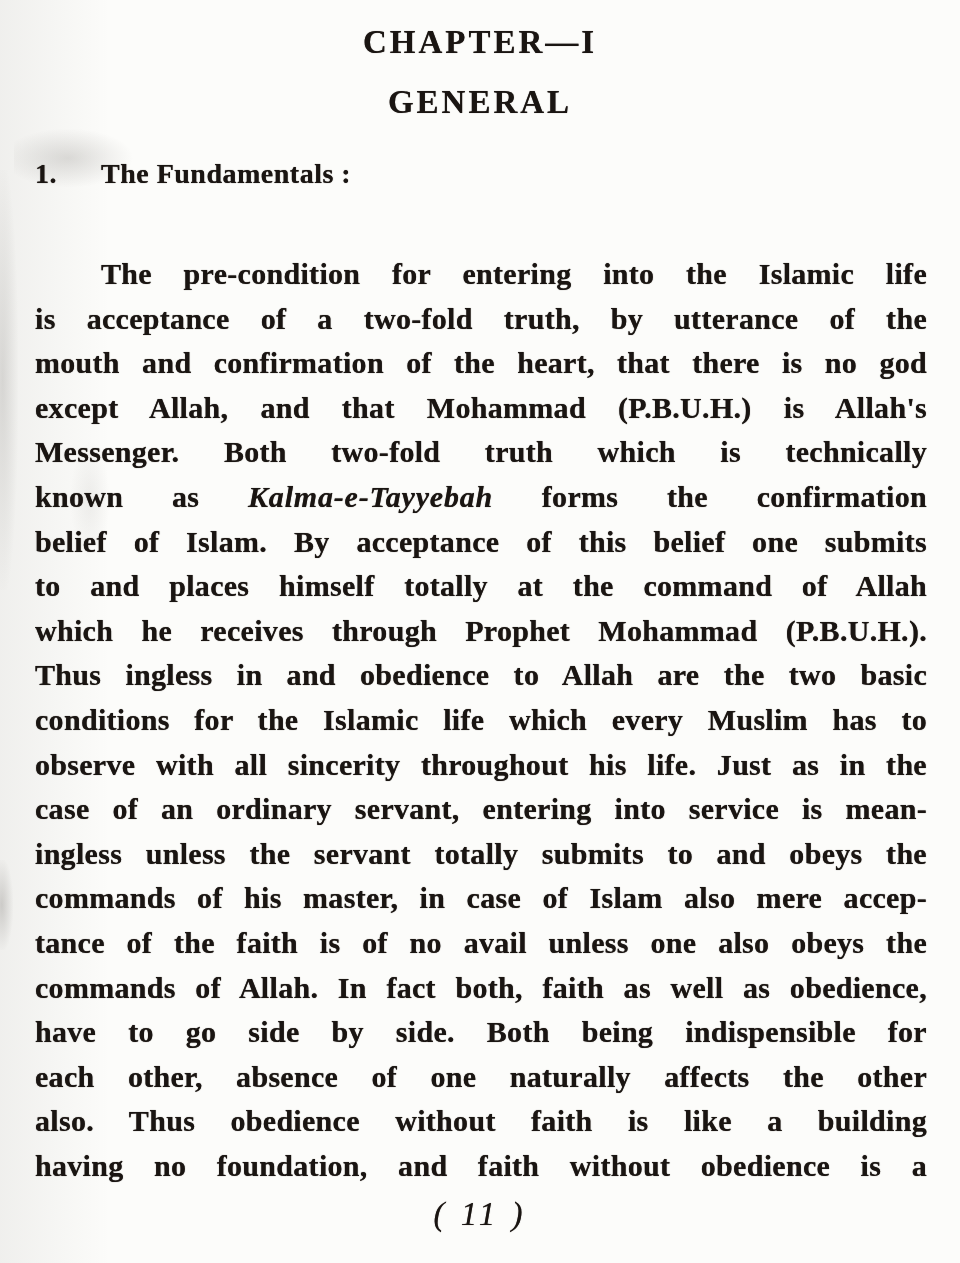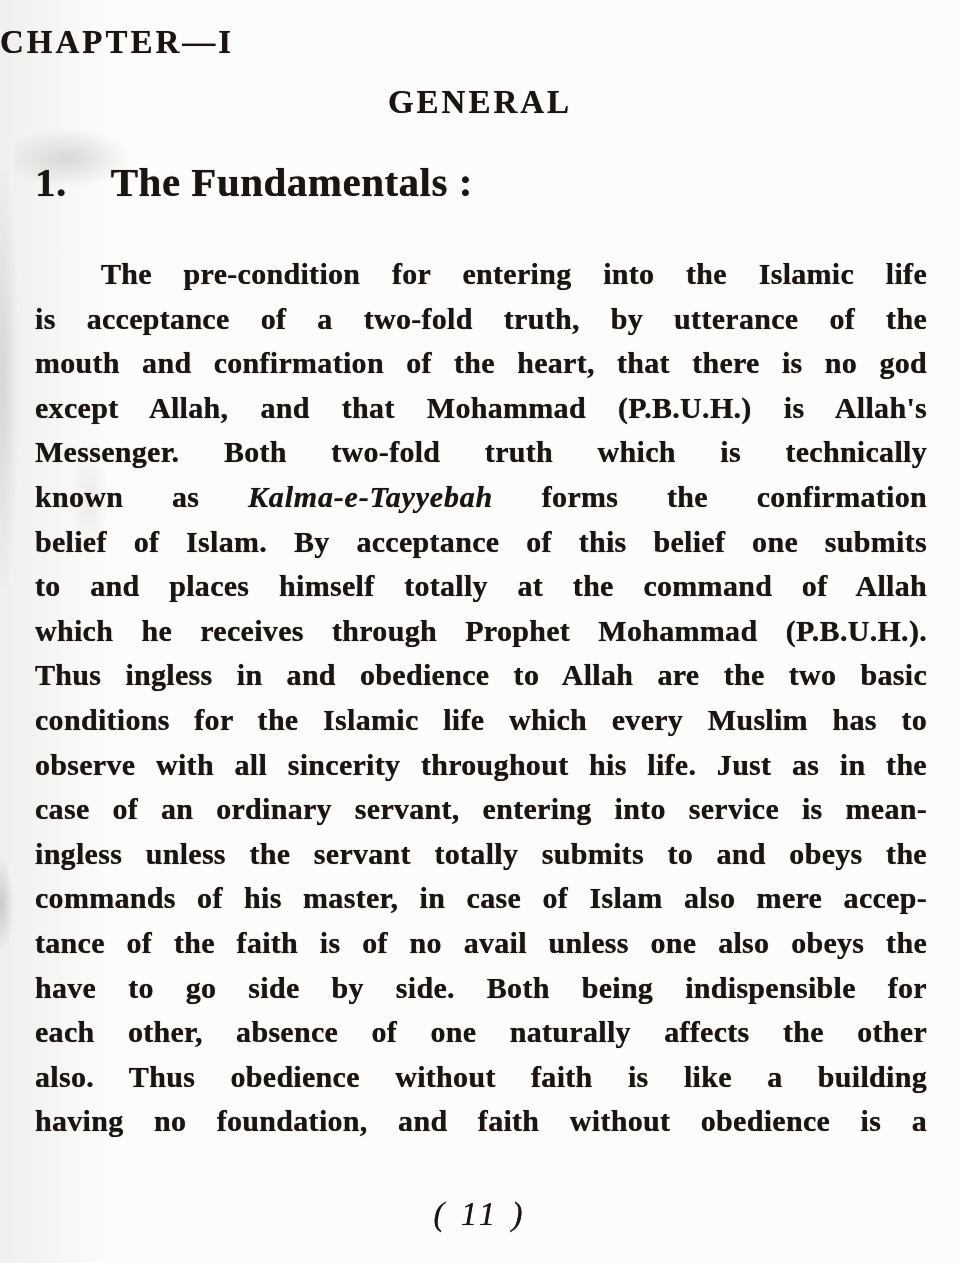--- a/index.html
+++ b/index.html
@@ -44,39 +44,40 @@
   }
   .smudge-d {
     left: 70px; top: 440px; width: 40px; height: 120px;
     background: radial-gradient(ellipse at 50% 50%, rgba(60,55,50,0.07), rgba(60,55,50,0) 70%);
   }
 
   .chapter-title {
     position: absolute;
     left: 0; right: 0; top: 24px;
     margin: 0;
+    text-align: center;
     font-size: 33px;
     font-weight: 700;
     letter-spacing: 3px;
     text-shadow: 0 0 0.7px rgba(25,18,12,0.8);
   }
   .chapter-subtitle {
     position: absolute;
     left: 0; right: 0; top: 84px;
     margin: 0;
     text-align: center;
     font-size: 33px;
     font-weight: 700;
     letter-spacing: 3px;
     text-shadow: 0 0 0.7px rgba(25,18,12,0.8);
   }
   .section-heading {
     position: absolute;
     left: 35px; top: 158px;
-    font-size: 41px;
+    font-size: 28px;
     font-weight: 700;
     letter-spacing: 0.5px;
     text-shadow: 0 0 0.8px rgba(25,18,12,0.9);
   }
   .section-heading .section-title {
     margin-left: 44px;
   }
 
   .paragraph {
     position: absolute;
@@ -142,20 +143,21 @@
       <div class="line"><span>belief of Islam. By acceptance of this belief one submits</span></div>
       <div class="line"><span>to and places himself totally at the command of Allah</span></div>
       <div class="line"><span>which he receives through Prophet Mohammad (P.B.U.H.).</span></div>
       <div class="line"><span>Thus ingless in and obedience to Allah are the two basic</span></div>
       <div class="line"><span>conditions for the Islamic life which every Muslim has to</span></div>
       <div class="line"><span>observe with all sincerity throughout his life. Just as in the</span></div>
       <div class="line"><span>case of an ordinary servant, entering into service is mean-</span></div>
       <div class="line"><span>ingless unless the servant totally submits to and obeys the</span></div>
       <div class="line"><span>commands of his master, in case of Islam also mere accep-</span></div>
       <div class="line"><span>tance of the faith is of no avail unless one also obeys the</span></div>
+      <div class="line"><span>commands of Allah. In fact both, faith as well as obedience,</span></div>
       <div class="line"><span>have to go side by side. Both being indispensible for</span></div>
       <div class="line"><span>each other, absence of one naturally affects the other</span></div>
       <div class="line"><span>also. Thus obedience without faith is like a building</span></div>
       <div class="line"><span>having no foundation, and faith without obedience is a</span></div>
     </div>
 
   <div class="page-number">( 11 )</div>
 </div>
 
 </body></html>

